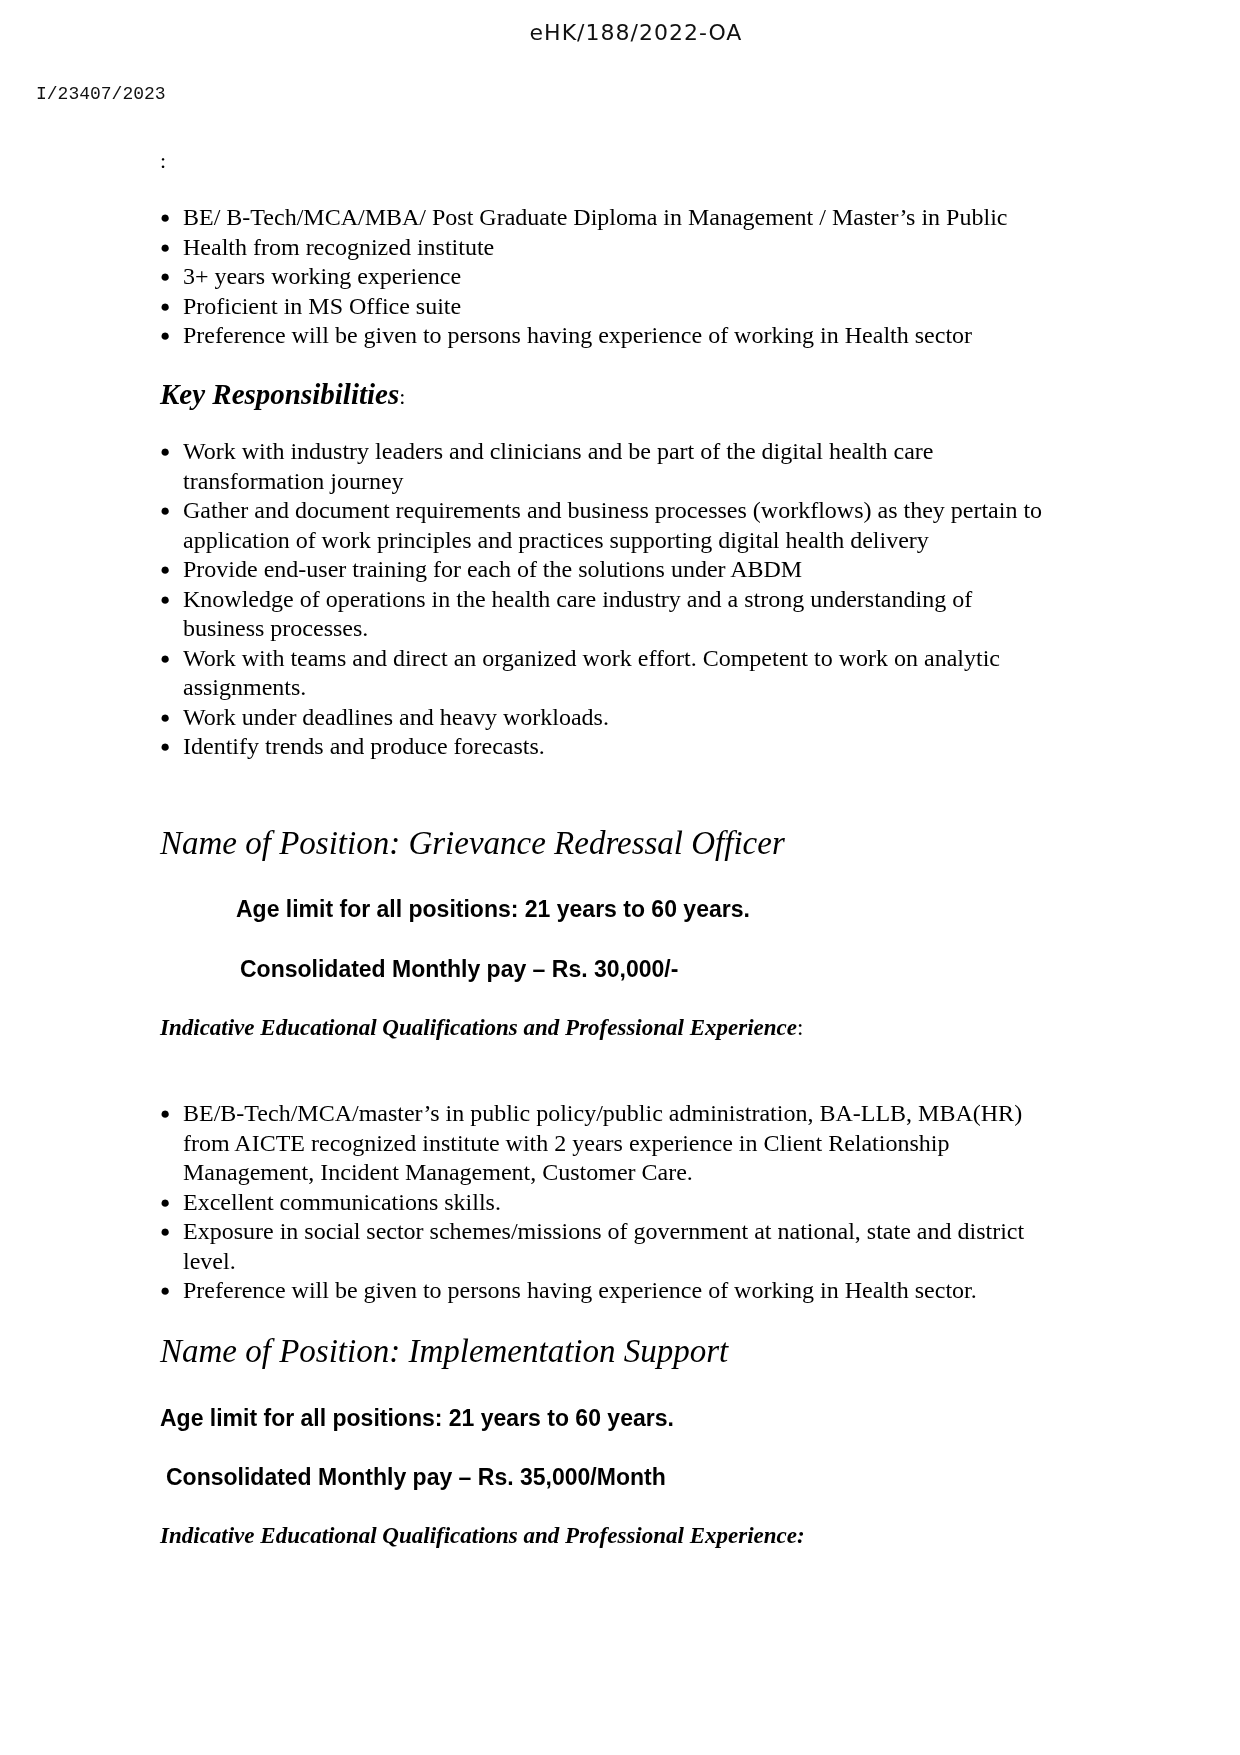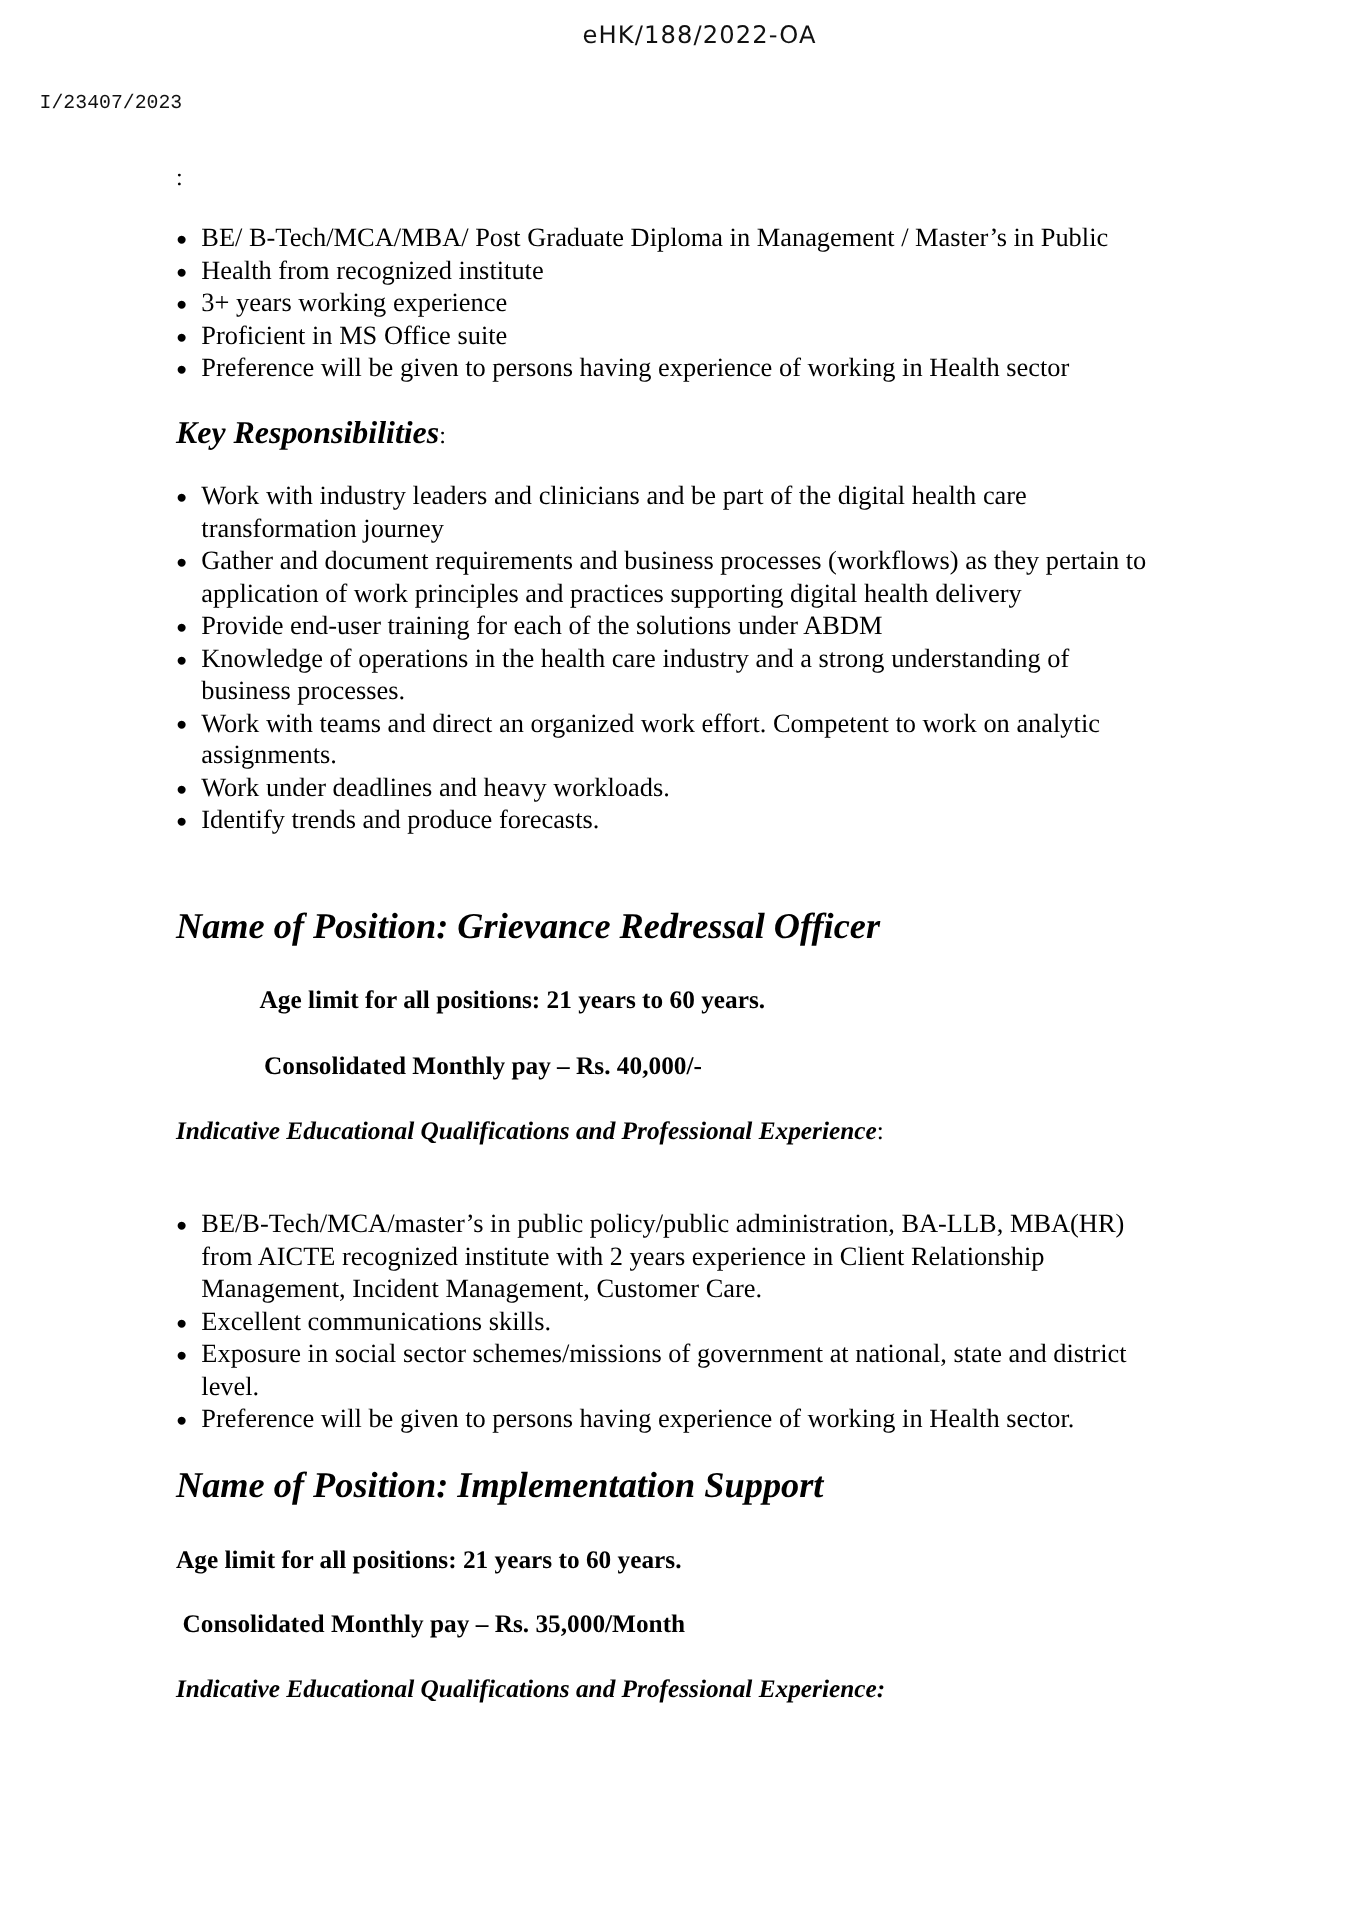--- a/index.html
+++ b/index.html
@@ -12,22 +12,22 @@
   .colon { top: 148px; left: 160px; font-size: 22px; }
 
   ul.blist { position: absolute; left: 160px; margin: 0; padding: 0; list-style: none; font-family: "Liberation Serif", serif; font-size: 24px; line-height: 29.5px; }
   ul.blist li { position: relative; padding-left: 23px; }
   ul.blist li .bullet { position: absolute; left: 0; top: 0; font-size: 17px; }
   ul.blist li .txt { display: block; }
 
   .h-kr { top: 378px; left: 160px; font-size: 29px; font-weight: bold; font-style: italic; font-family: "Liberation Serif", serif; text-align: right; }
   .h-kr .colon-tail { font-weight: normal; font-style: normal; font-size: 22px; }
 
-  .pos-title { left: 160px; font-size: 33px; font-weight: bold; font-style: italic; font-family: "Liberation Serif", serif; }
-  .bold-line { font-size: 23px; font-weight: bold; font-family: Liberation Serif, serif; }
+  .pos-title { left: 160px; font-size: 33px; font-weight: normal; font-style: italic; font-family: "Liberation Serif", serif; }
+  .bold-line { font-size: 23px; font-weight: bold; font-family: Liberation Sans, sans-serif; }
   .ital-line { left: 160px; font-size: 23px; font-weight: bold; font-style: italic; font-family: "Liberation Serif", serif; }
   .ital-line .colon-tail { font-weight: normal; font-style: normal; }
 </style>
 </head>
 <body>
 
 <div class="abs stamp header-ref">eHK/188/2022-OA</div>
 <div class="abs stamp left-ref">I/23407/2023</div>
 <div class="abs serif colon">:</div>
 
@@ -86,21 +86,21 @@
       <span class="txt">Work under deadlines and heavy workloads.</span>
     </li>
   <li>
       <span class="bullet">●</span>
       <span class="txt">Identify trends and produce forecasts.</span>
     </li>
 </ul>
 
 <div class="abs pos-title" style="top:825px;">Name of Position: Grievance Redressal Officer</div>
 <div class="abs bold-line" style="top:896px; left:236px;">Age limit for all positions: 21 years to 60 years.</div>
-<div class="abs bold-line" style="top:956px; left:240px;">Consolidated Monthly pay – Rs. 40,000/-</div>
+<div class="abs bold-line" style="top:956px; left:240px;">Consolidated Monthly pay – Rs. 30,000/-</div>
 <div class="abs ital-line" style="top:1015px;"><span>Indicative Educational Qualifications and Professional Experience</span><span class="colon-tail">:</span></div>
 
 <ul class="blist" style="top:1099px;">
   <li>
       <span class="bullet">●</span>
       <span class="txt">BE/B-Tech/MCA/master’s in public policy/public administration, BA-LLB, MBA(HR)</span>
       <span class="txt">from AICTE recognized institute with 2 years experience in Client Relationship</span>
       <span class="txt">Management, Incident Management, Customer Care.</span>
     </li>
   <li>

